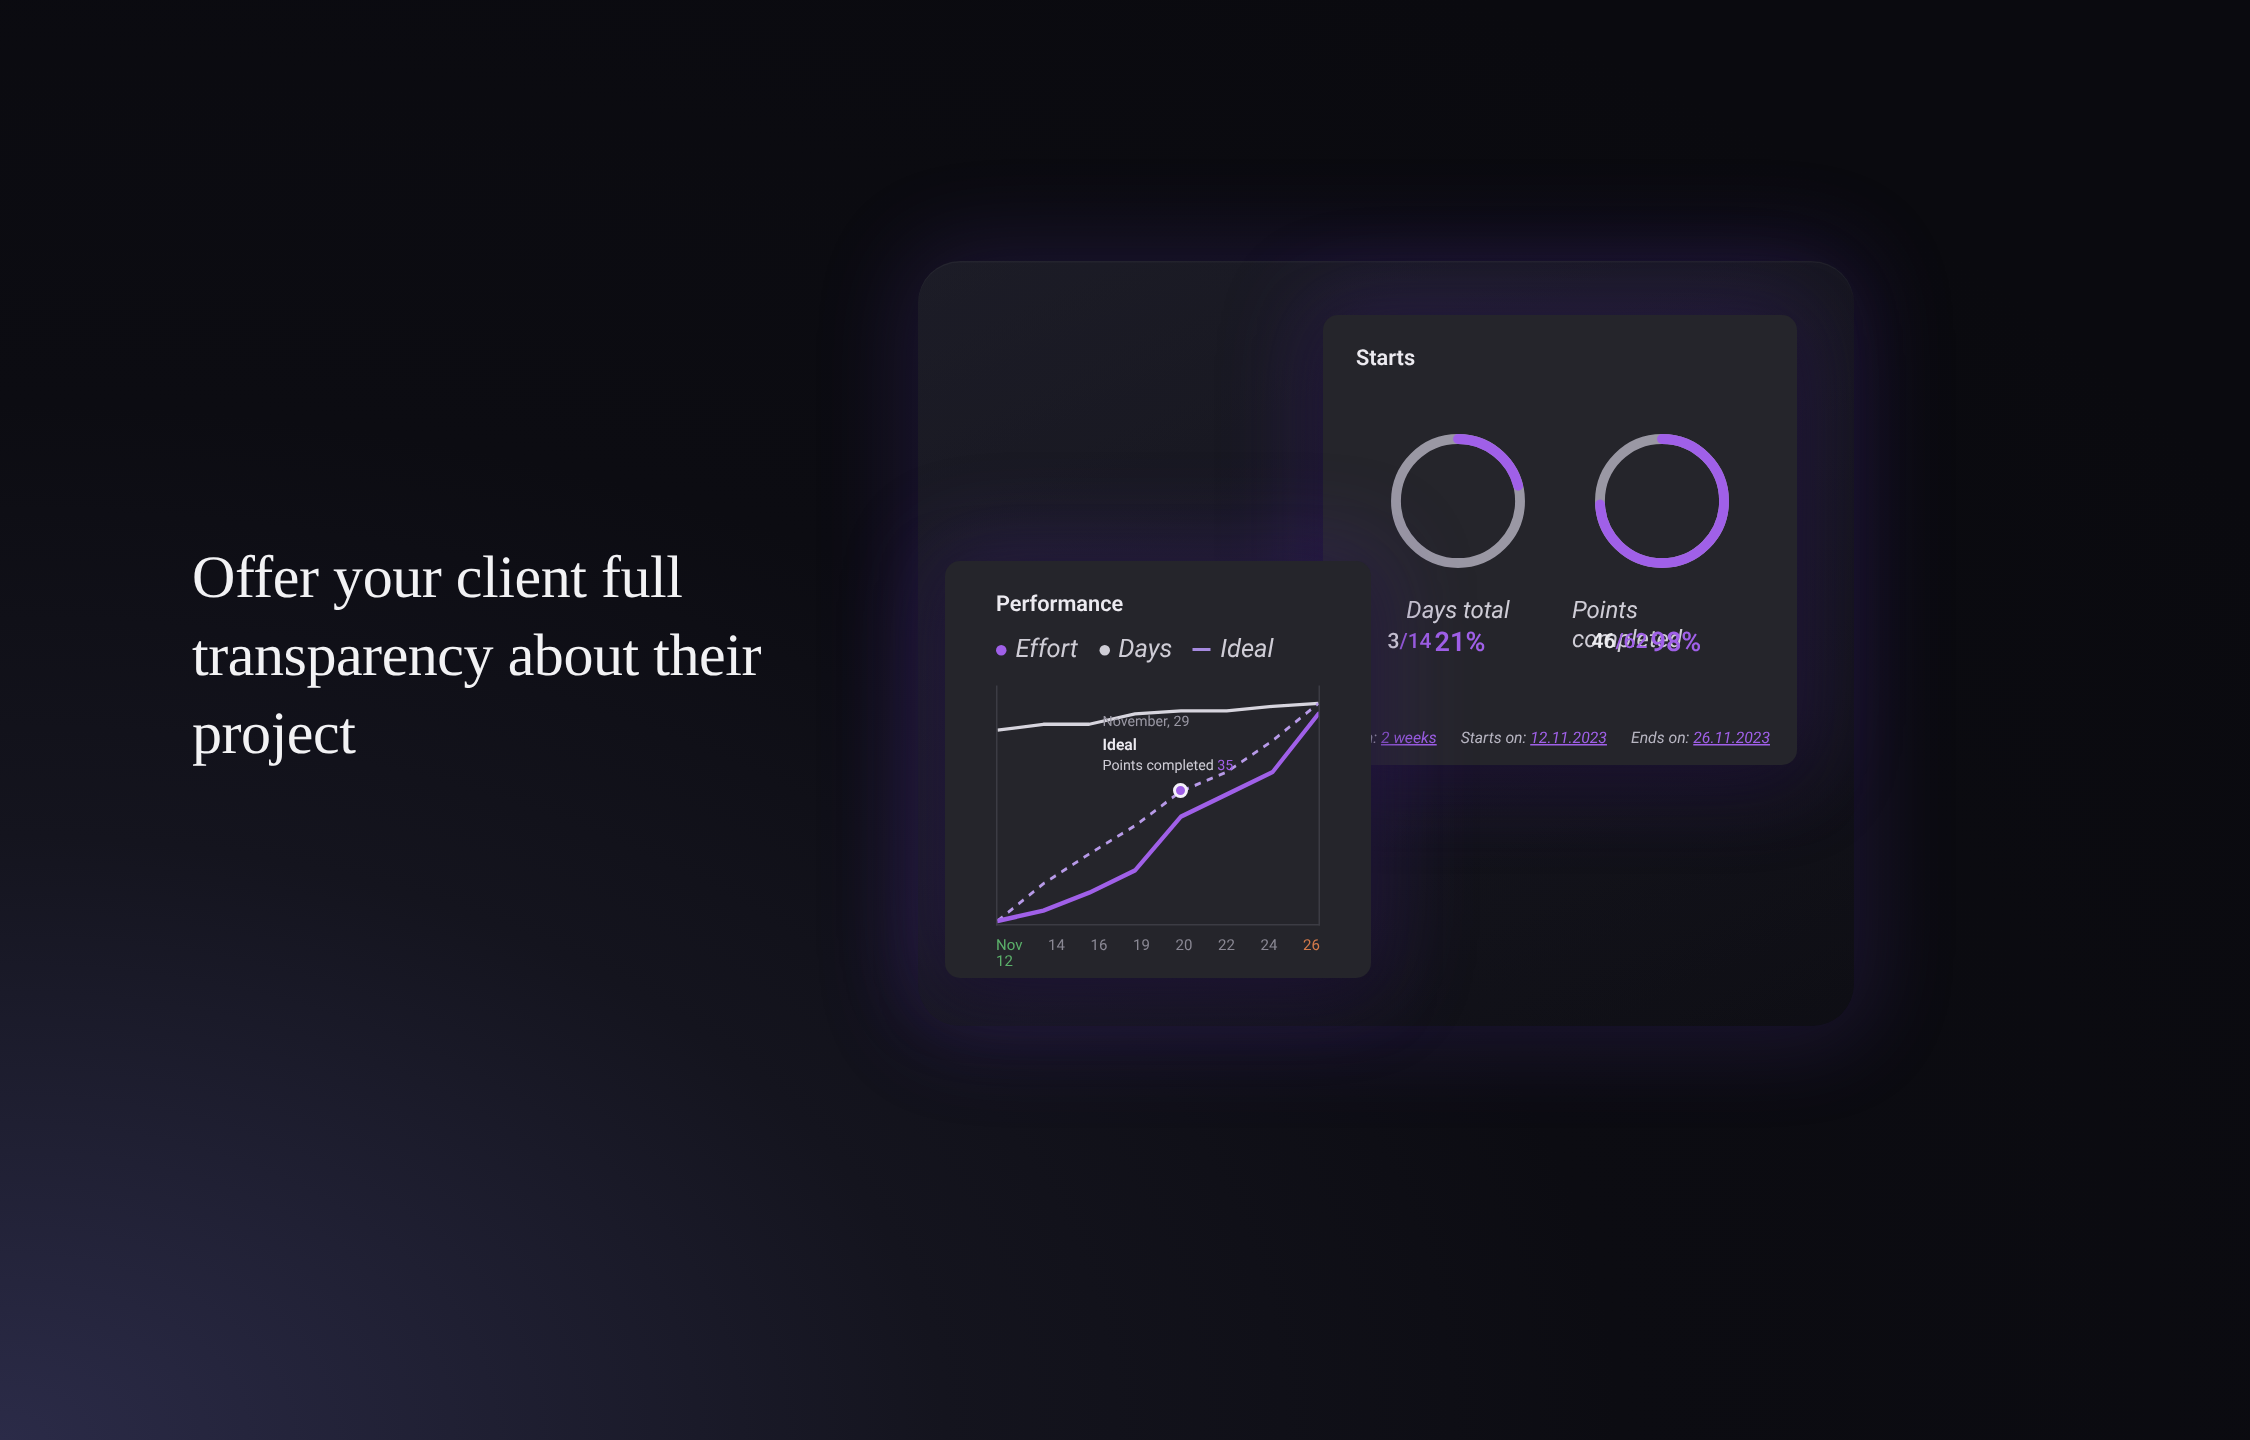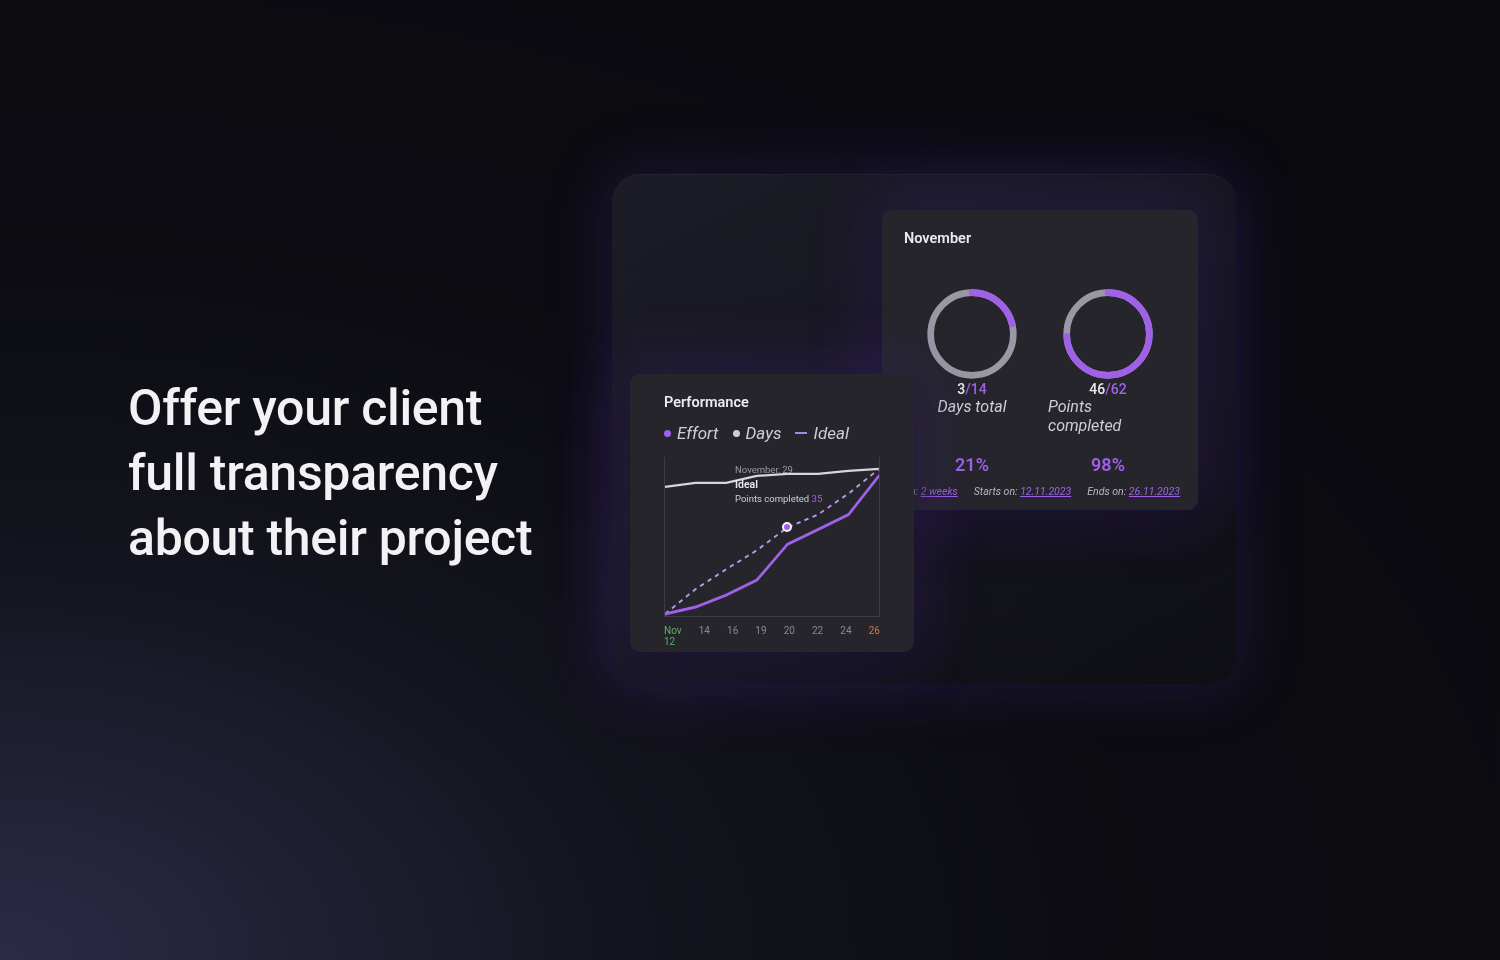--- a/index.html
+++ b/index.html
@@ -8,26 +8,27 @@
     background: radial-gradient(ellipse 120% 120% at 0% 100%, #2b2b48 0%, #14141e 35%, #0c0c12 60%, #0a0a0f 100%);
     font-family: -apple-system, BlinkMacSystemFont, "Segoe UI", Roboto, Helvetica, Arial, sans-serif;
     color: #f2f2f4;
     overflow: hidden;
     position: relative;
   }
 
   .headline {
     position: absolute;
     left: 128px;
-    top: 376px;
-    font-size: 50px;
+    top: 359px;
+    font-size: 40px;
     font-weight: 500;
     line-height: 1.3;
     max-width: 420px;
     letter-spacing: -0.3px;
+    font-family: Liberation Serif, serif;
   }
 
   .panel-frame {
     position: absolute;
     left: 612px;
     top: 174px;
     width: 624px;
     height: 510px;
     border-radius: 28px;
     background: linear-gradient(155deg, rgba(60,60,80,0.35), rgba(30,30,40,0.15));
@@ -64,23 +65,23 @@
     flex-direction: column;
     align-items: center;
     width: 120px;
   }
   .gauge svg { display: block; }
   .gauge-inner {
     position: absolute;
     width: 94px;
     height: 94px;
     display: flex;
-    flex-direction: column;
+    flex-direction: row;
     align-items: center;
-    justify-content: space-between;
+    justify-content: flex-start;
     gap: 2px;
   }
   .gauge-wrap { position: relative; width: 94px; height: 94px; }
   .gauge-frac { font-size: 14px; font-weight: 500; }
   .gauge-frac .num { color: #ececf0; }
   .gauge-frac .den { color: #a060e8; }
   .gauge-pct { font-size: 18px; font-weight: 600; color: #a060e8; }
   .gauge-label {
     margin-top: 16px;
     font-size: 16px;
@@ -142,21 +143,21 @@
     height: 160px;
     border-left: 1px solid #3c3c44;
     border-right: 1px solid #3c3c44;
     border-bottom: 1px solid #3c3c44;
   }
   .chart-svg { position: absolute; left: 0; top: 0; width: 100%; height: 100%; }
 
   .tooltip {
     position: absolute;
     left: 70px;
-    top: 6px;
+    top: 18px;
     font-size: 9.5px;
     line-height: 1.45;
     color: #cfcdd6;
   }
   .tooltip .tt-series { color: #eceaf0; font-weight: 600; font-style: normal; font-size: 10.5px; }
   .tooltip .tt-date { color: #9a98a4; }
   .tooltip .tt-val { color: #a060e8; }
 
   .x-axis {
     display: flex;
@@ -178,21 +179,21 @@
   }
 </style>
 </head>
 <body>
 
 <h1 class="headline">Offer your client full transparency about their project</h1>
 
 <div class="panel-frame"></div>
 
 <div class="card summary-card">
-  <div class="summary-title">November</div>
+  <div class="summary-title">Starts</div>
 
   <div class="gauges">
 
     <div class="gauge">
       <div class="gauge-wrap">
         <svg viewBox="0 0 100 100" width="94" height="94">
           <circle cx="50" cy="50" r="44" stroke="#9a98a4" stroke-width="7" fill="none"></circle>
           <circle cx="50" cy="50" r="44" stroke="#a060e8" stroke-width="7" fill="none" stroke-linecap="round" stroke-dasharray="276.5" stroke-dashoffset="218.4" transform="rotate(-90 50 50)"></circle>
         </svg>
         <div class="gauge-inner">

